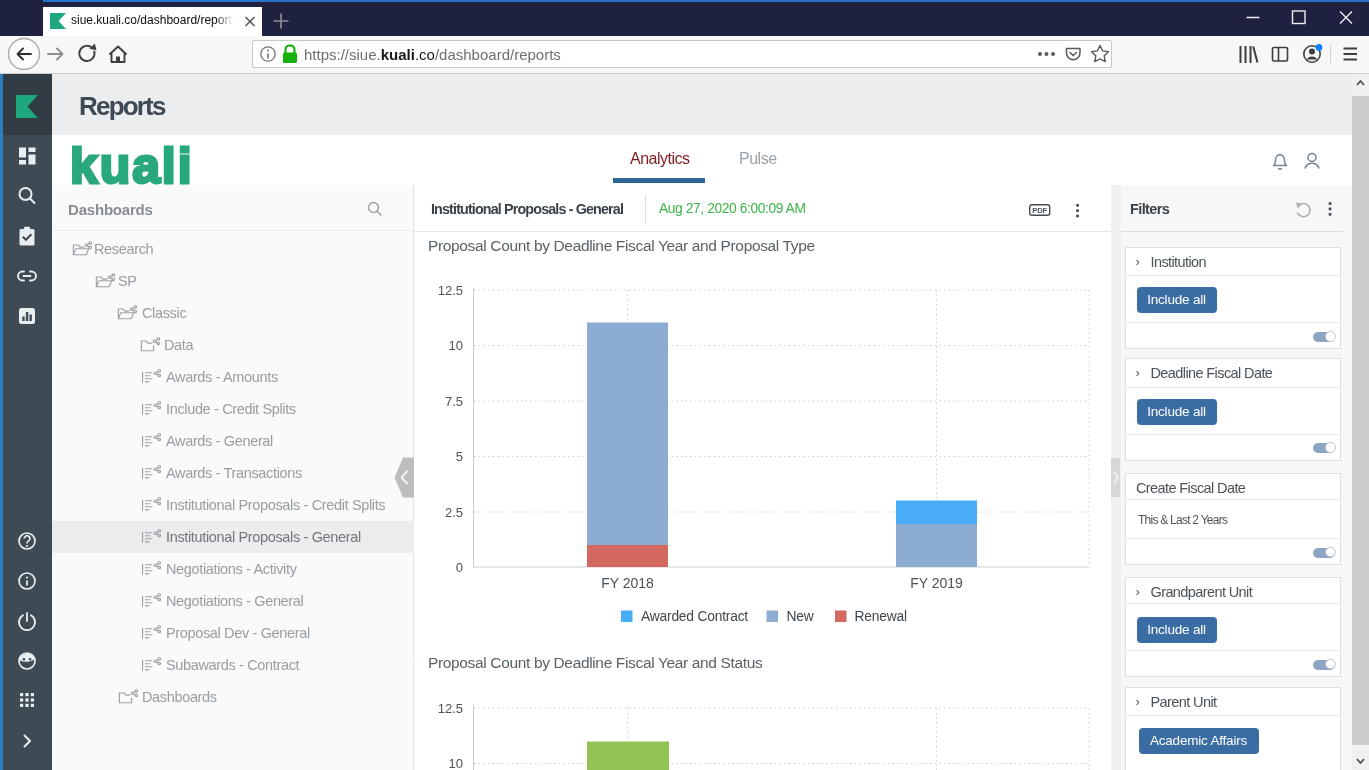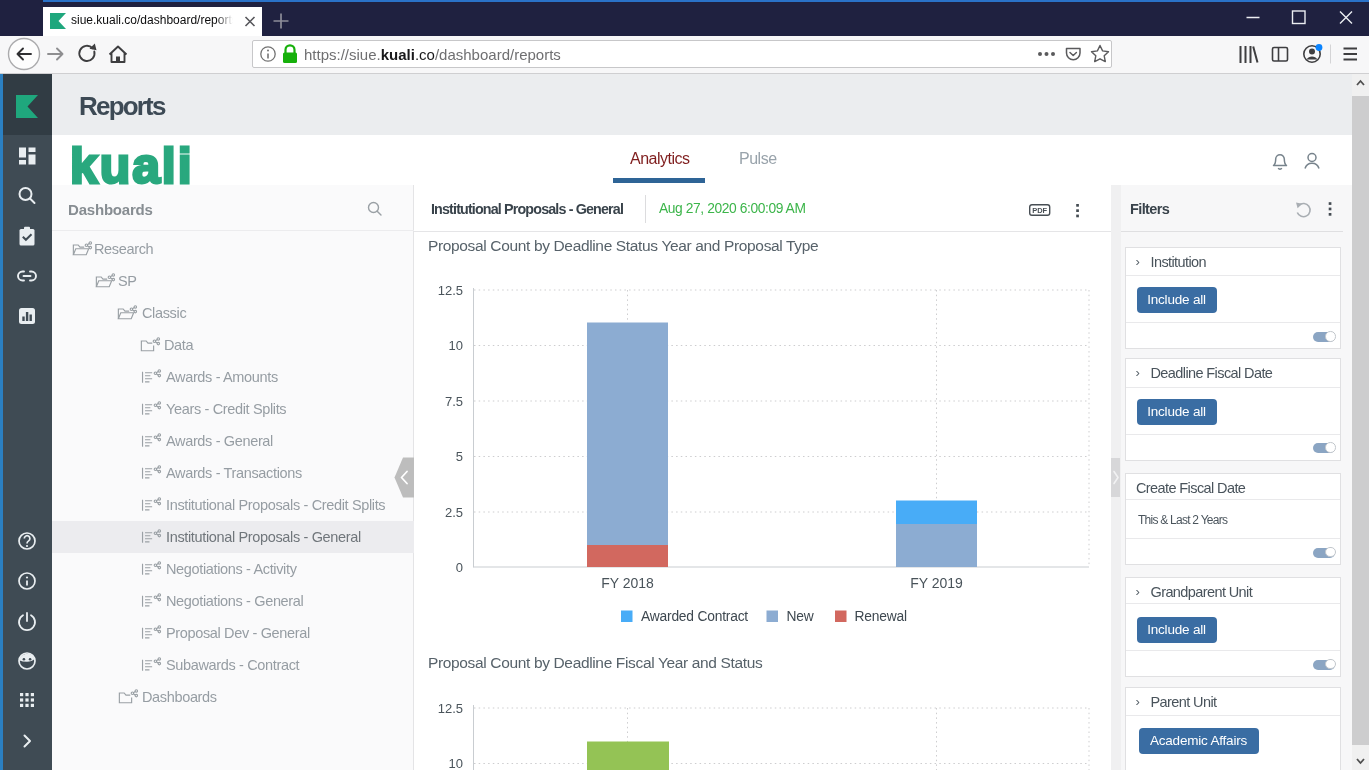--- a/index.html
+++ b/index.html
@@ -272,21 +272,21 @@
   <div class="row" style="top:176px">
       <svg class="ic" style="left:89px">
         <use href="#rep"></use>
       </svg>
       <span class="txt" style="left:114px">Awards - Amounts</span>
     </div>
   <div class="row" style="top:208px">
       <svg class="ic" style="left:89px">
         <use href="#rep"></use>
       </svg>
-      <span class="txt" style="left:114px">Years - Credit Splits</span>
+      <span class="txt" style="left:114px">Include - Credit Splits</span>
     </div>
   <div class="row" style="top:240px">
       <svg class="ic" style="left:89px">
         <use href="#rep"></use>
       </svg>
       <span class="txt" style="left:114px">Awards - General</span>
     </div>
   <div class="row" style="top:272px">
       <svg class="ic" style="left:89px">
         <use href="#rep"></use>
@@ -335,21 +335,21 @@
       </svg>
       <span class="txt" style="left:90px">Dashboards</span>
     </div>
 </div>
 <div class="abs" id="content">
   <div id="chead">
     <div class="t1">Institutional Proposals - General</div>
     <div class="vdiv"></div>
     <div class="date">Aug 27, 2020 6:00:09 AM</div>
   </div>
-  <div class="ctitle" style="left:14px; top:52px;">Proposal Count by Deadline Status Year and Proposal Type</div>
+  <div class="ctitle" style="left:14px; top:52px;">Proposal Count by Deadline Fiscal Year and Proposal Type</div>
   <div class="ctitle" style="left:14px; top:469px;">Proposal Count by Deadline Fiscal Year and Status</div>
   <svg style="position:absolute;left:602px;top:19px;" width="90" height="24" viewBox="0 0 90 24">
 
     <rect x="13.7" y="0.7" width="20" height="10.6" rx="2.2" stroke="#474e54" stroke-width="1.4" fill="none"></rect>
     <text x="23.7" y="9" font-size="7.5" font-weight="bold" fill="#474e54" text-anchor="middle" font-family="Liberation Sans">PDF</text>
 
     <rect x="60.2" y="0" width="2.7" height="2.7" fill="#454c53"></rect>
       <rect x="60.2" y="5.3" width="2.7" height="2.7" fill="#454c53"></rect>
       <rect x="60.2" y="10.6" width="2.7" height="2.7" fill="#454c53"></rect>
   </svg>

